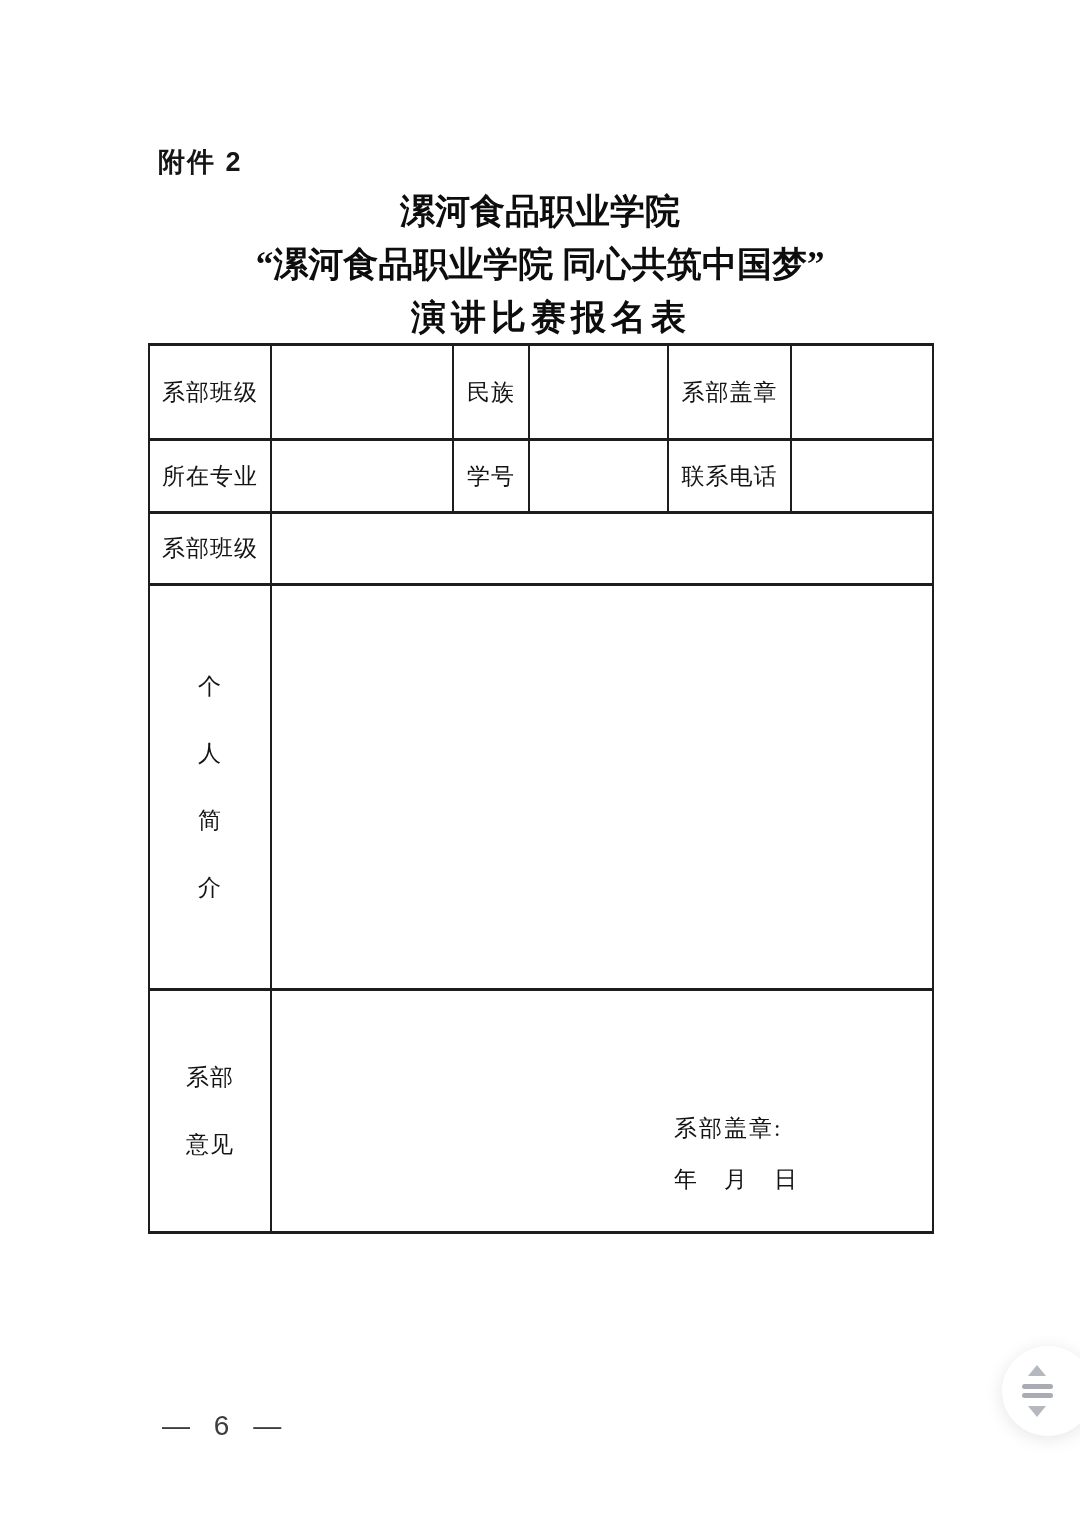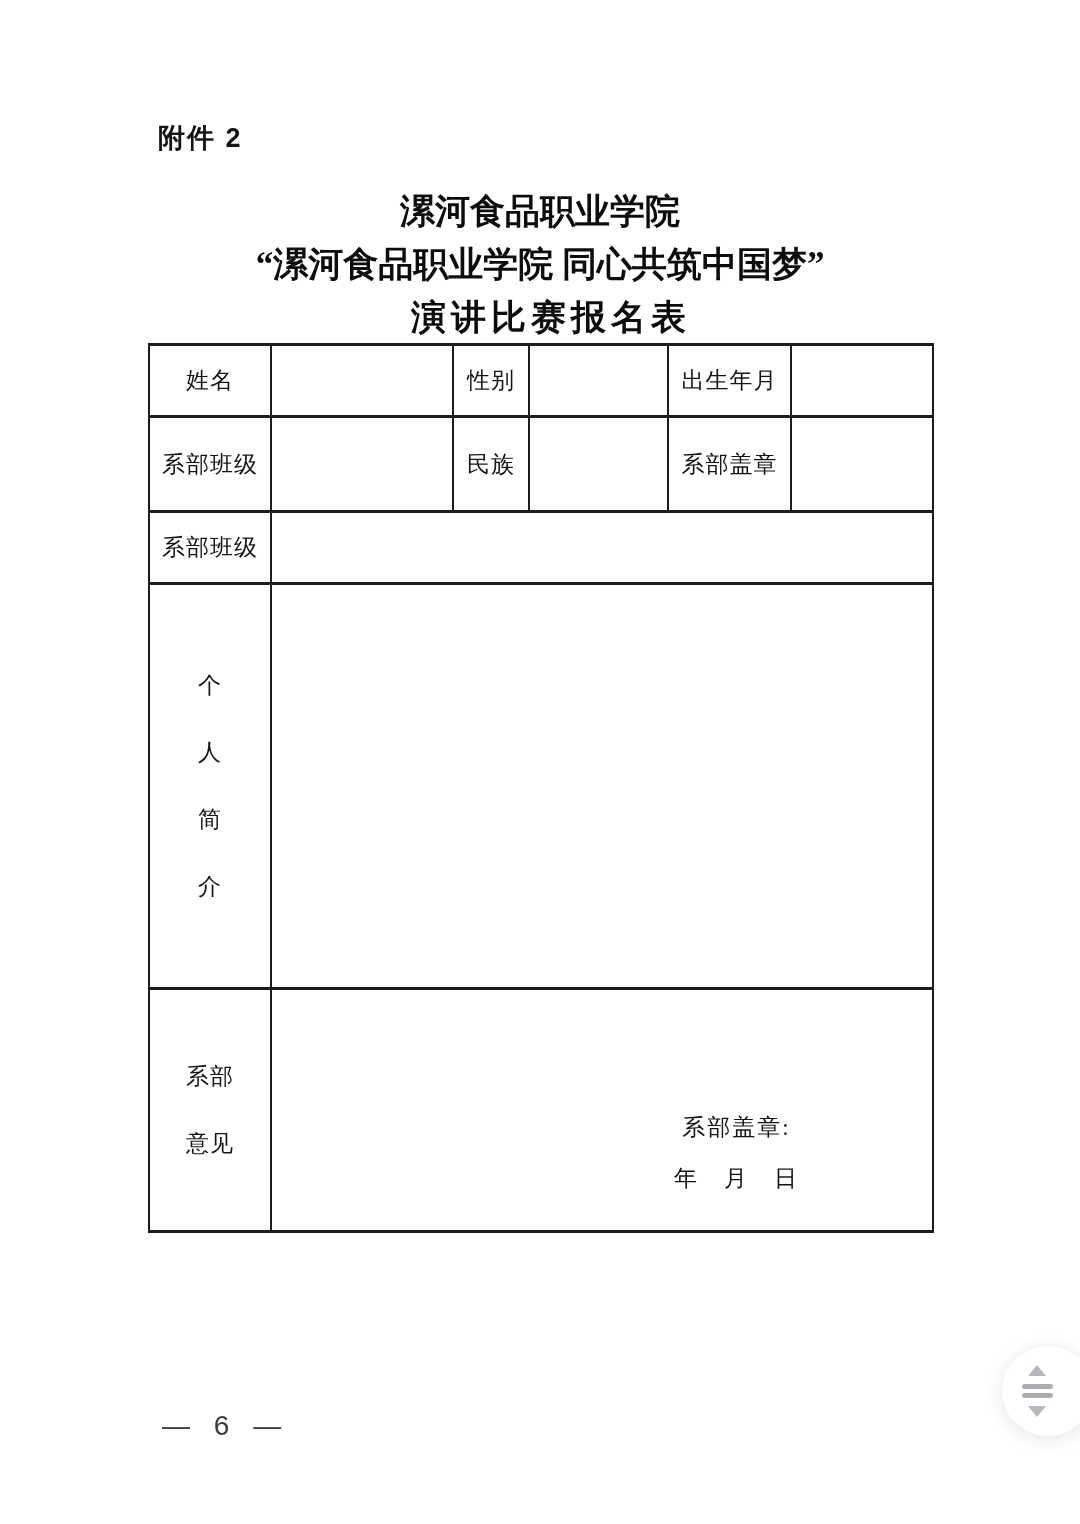--- a/index.html
+++ b/index.html
@@ -6,21 +6,21 @@
   body {
     width: 1080px; height: 1524px;
     background: #ffffff;
     position: relative;
     overflow: hidden;
     font-family: "Liberation Serif", "DejaVu Serif", serif;
     color: #141414;
   }
   .attachment {
     position: absolute;
-    left: 158px; top: 120px;
+    left: 158px; top: 144px;
     font-family: "Liberation Sans", "DejaVu Sans", sans-serif;
     font-size: 27px;
     font-weight: 600;
     letter-spacing: 2px;
     color: #151515;
   }
   .title-block {
     position: absolute;
     left: 0; top: 185px;
     width: 100%;
@@ -53,21 +53,21 @@
   .v-label {
     display: flex;
     flex-direction: column;
     align-items: center;
     gap: 36px;
   }
   td.opinion-cell { position: relative; }
   .stamp-block {
     position: absolute;
     left: 402px; top: 122px;
-    text-align: center;
+    text-align: left;
     font-size: 23px;
     letter-spacing: 2px;
   }
   .stamp-date { margin-top: 20px; }
 
   .page-number {
     position: absolute;
     left: 162px; top: 1410px;
     font-family: "Liberation Sans", "DejaVu Sans", sans-serif;
     font-size: 28px;
@@ -125,34 +125,34 @@
 <table class="form">
   <colgroup>
     <col style="width:122px">
       <col style="width:182px">
       <col style="width:76px">
     <col style="width:139px">
       <col style="width:123px">
       <col style="width:142px">
   </colgroup>
   <tbody>
-    <tr style="height:72px">
-      <td>姓名</td>
-      <td></td>
-      <td>性别</td>
-      <td></td>
-      <td>出生年月</td>
-      <td></td>
-    </tr>
     <tr style="height:95px">
       <td>系部班级</td>
       <td></td>
       <td>民族</td>
       <td></td>
       <td>系部盖章</td>
+      <td></td>
+    </tr>
+    <tr style="height:73px">
+      <td>所在专业</td>
+      <td></td>
+      <td>学号</td>
+      <td></td>
+      <td>联系电话</td>
       <td></td>
     </tr>
     <tr style="height:72px">
       <td>系部班级</td>
       <td colspan="5"></td>
     </tr>
     <tr style="height:405px">
       <td>
         <div class="v-label">
           <span>个</span>

